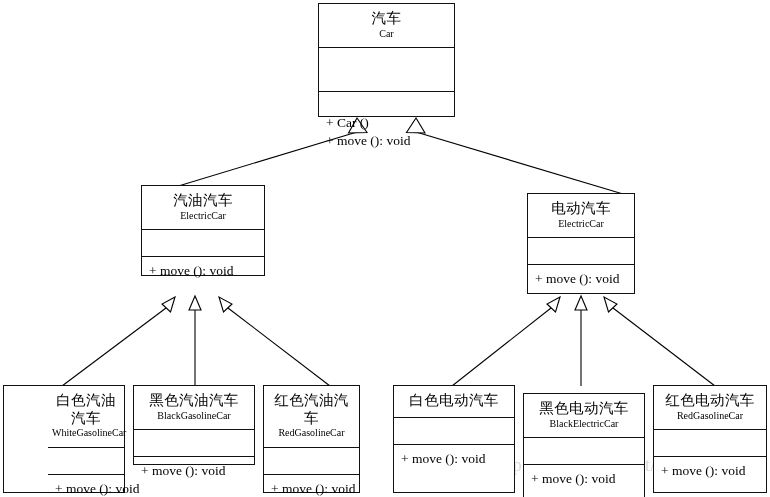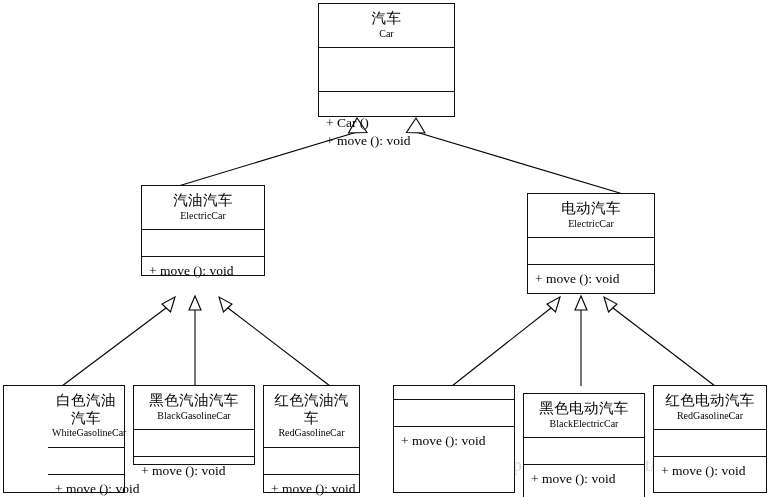--- a/index.html
+++ b/index.html
@@ -154,21 +154,21 @@
     <div class="compartment-name">
       <span class="cn-zh">汽油汽车</span>
       <span class="cn-en">ElectricCar</span>
     </div>
     <div class="compartment-attrs" style="height:26px;"></div>
     <div class="compartment-ops">
       <span class="op-line">+ move (): void</span>
     </div>
   </div>
 
-  <div class="uml-class" style="left:527px; top:193px; width:128px; height:101px;">
+  <div class="uml-class" style="left:527px; top:193px; width:108px; height:101px;">
     <div class="compartment-name">
       <span class="cn-zh">电动汽车</span>
       <span class="cn-en">ElectricCar</span>
     </div>
     <div class="compartment-attrs" style="height:26px;"></div>
     <div class="compartment-ops">
       <span class="op-line">+ move (): void</span>
     </div>
   </div>
 
@@ -200,20 +200,21 @@
       <span class="cn-en">RedGasolineCar</span>
     </div>
     <div class="compartment-attrs" style="height:26px;"></div>
     <div class="compartment-ops">
       <span class="op-line">+ move (): void</span>
     </div>
   </div>
 
   <div class="uml-class" style="left:393px; top:385px; width:122px; height:108px;">
     <div class="compartment-name">
+      <span class="cn-zh">白色电动汽车</span>
     </div>
     <div class="compartment-attrs" style="height:26px;"></div>
     <div class="compartment-ops">
       <span class="op-line">+ move (): void</span>
     </div>
   </div>
 
   <div class="uml-class" style="left:523px; top:385px; width:122px; height:108px;margin-top:8px;">
     <div class="compartment-name">
       <span class="cn-zh">黑色电动汽车</span>

